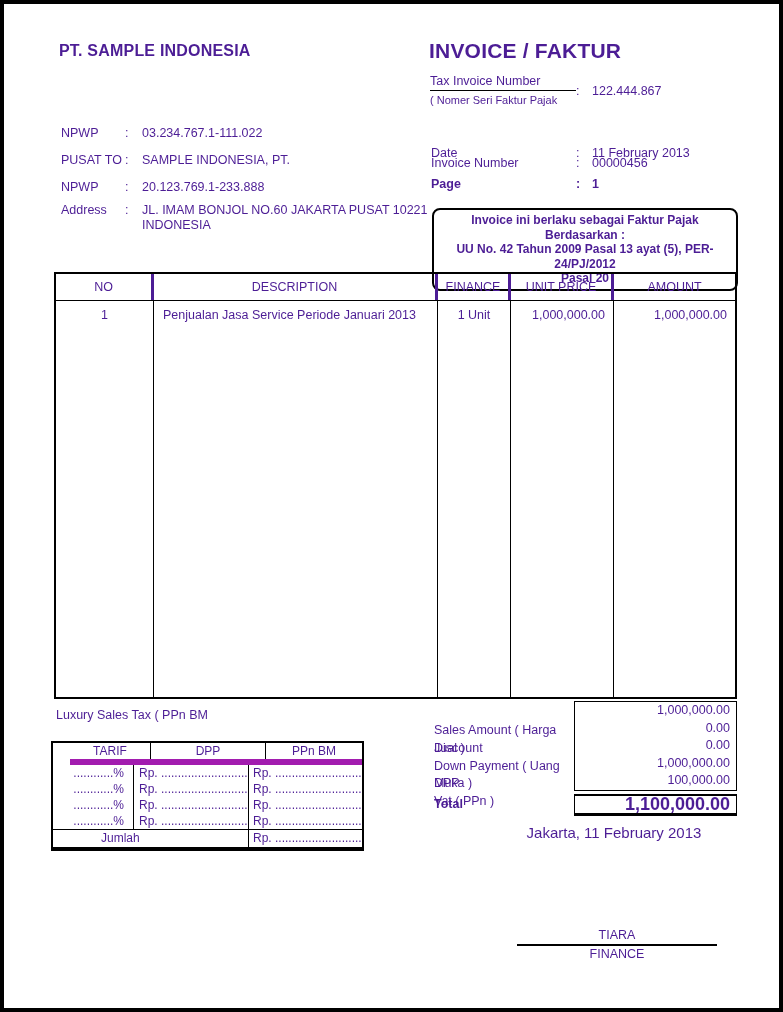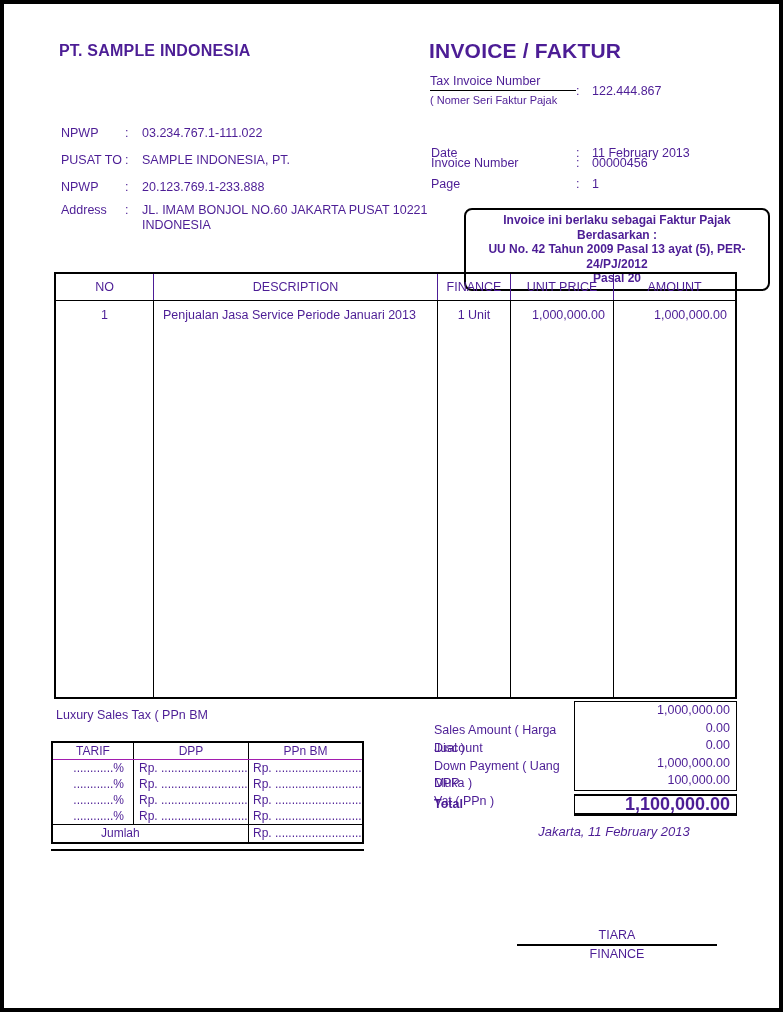--- a/index.html
+++ b/index.html
@@ -33,30 +33,29 @@
   .hr-col{width:16px;flex:none;}
   .hr-val{}
   .tax-col{left:572px;top:80px;font-size:12.5px;}
   .tax-val{left:588px;top:80px;font-size:12.5px;}
 
   .notice{
     left:428px;top:204px;width:306px;box-sizing:border-box;
     border:2px solid #000;border-radius:8px;
     font-size:12px;font-weight:bold;text-align:center;line-height:14.5px;
     padding:3px 4px;
-    margin-left:32px;
   }
 
   
   .items-table{
     left:50px;top:268px;width:683px;height:427px;box-sizing:border-box;
     border:2px solid #000;display:flex;flex-direction:column;font-size:12.5px;
   }
   .it-header{display:flex;height:26px;flex:none;border-bottom:1px solid #000;}
-  .it-hcell{display:flex;align-items:center;justify-content:center;box-sizing:border-box;border-right:1px solid #4c1d95;}
+  .it-hcell{display:flex;align-items:center;justify-content:center;box-sizing:border-box;border-right:3px solid #4c1d95;}
   .it-hcell:last-child{border-right:none;}
   .it-body{flex:1;display:flex;}
   .it-col{box-sizing:border-box;border-right:1px solid #000;padding-top:7px;}
   .it-col:last-child{border-right:none;}
   .c-no{width:98px;flex:none;}
   .c-desc{width:284px;flex:none;}
   .c-qty{width:73px;flex:none;}
   .c-price{width:103px;flex:none;}
   .c-amt{flex:1;}
   .ct-center{text-align:center;}
@@ -77,37 +76,37 @@
     border:1px solid #000;border-top-width:2px;border-bottom-width:3px;
     font-size:18px;font-weight:bold;text-align:right;padding-right:6px;line-height:17px;
   }
 
   
   .lux-label{left:52px;top:704px;font-size:12.5px;}
   .lux-table{
     left:47px;top:737px;width:313px;box-sizing:border-box;
     border:2px solid #000;font-size:12px;
   }
-  .lux-header{display:flex;height:16px;border-bottom:1px solid #a21caf;}
+  .lux-header{display:flex;height:16px;border-bottom:6px solid #a21caf;margin-left:17px;}
   .lux-hcell{display:flex;align-items:center;justify-content:center;box-sizing:border-box;border-right:1px solid #000;}
   .lux-hcell:last-child{border-right:none;}
   .l-tarif{width:81px;flex:none;}
   .l-dpp{width:115px;flex:none;}
   .l-ppnbm{flex:1;}
   .lux-row{display:flex;height:16px;line-height:16px;}
   .lux-row .l-tarif{text-align:right;padding-right:9px;box-sizing:border-box;border-right:1px solid #000;}
   .lux-row .l-dpp{padding-left:5px;box-sizing:border-box;border-right:1px solid #000;white-space:nowrap;overflow:hidden;}
   .lux-row .l-ppnbm{padding-left:4px;white-space:nowrap;overflow:hidden;}
   .lux-jumlah{display:flex;height:17px;line-height:16px;border-top:1px solid #000;}
   .j-left{width:196px;flex:none;box-sizing:border-box;border-right:1px solid #000;padding-left:48px;}
   .j-right{flex:1;padding-left:4px;white-space:nowrap;overflow:hidden;}
   .lux-underline{left:47px;top:845px;width:313px;height:0;border-top:2px solid #000;}
 
   
-  .place-date{left:507px;top:820px;width:206px;text-align:center;font-size:13px;font-style:italic;}
+  .place-date{left:507px;top:820px;width:206px;text-align:center;font-size:15px;}
   .sig-name{left:513px;top:924px;width:200px;text-align:center;font-size:12.5px;}
   .sig-line{left:513px;top:940px;width:200px;height:0;border-top:2px solid #000;}
   .sig-title{left:513px;top:943px;width:200px;text-align:center;font-size:12.5px;}
 </style>
 </head>
 <body>
 
 <div class="page">
 
   <div class="abs company-name">PT. SAMPLE INDONESIA</div>
@@ -145,21 +144,21 @@
   <div class="abs hr-row" style="top:112px;margin-top:40px;">
     <span class="hr-lbl">Invoice Number</span>
     <span class="hr-col">:</span>
     <span class="hr-val">00000456</span>
   </div>
   <div class="abs hr-row" style="top:142px;">
     <span class="hr-lbl">Date</span>
     <span class="hr-col">:</span>
     <span class="hr-val">11 February 2013</span>
   </div>
-  <div class="abs hr-row" style="top:173px;">
+  <div class="abs hr-row" style="top:173px;font-weight:bold;">
     <span class="hr-lbl">Page</span>
     <span class="hr-col">:</span>
     <span class="hr-val">1</span>
   </div>
 
   <div class="abs notice">
     <div>Invoice ini berlaku sebagai Faktur Pajak Berdasarkan :</div>
     <div>UU No. 42 Tahun 2009 Pasal 13 ayat (5), PER-24/PJ/2012</div>
     <div>Pasal 20</div>
   </div>

